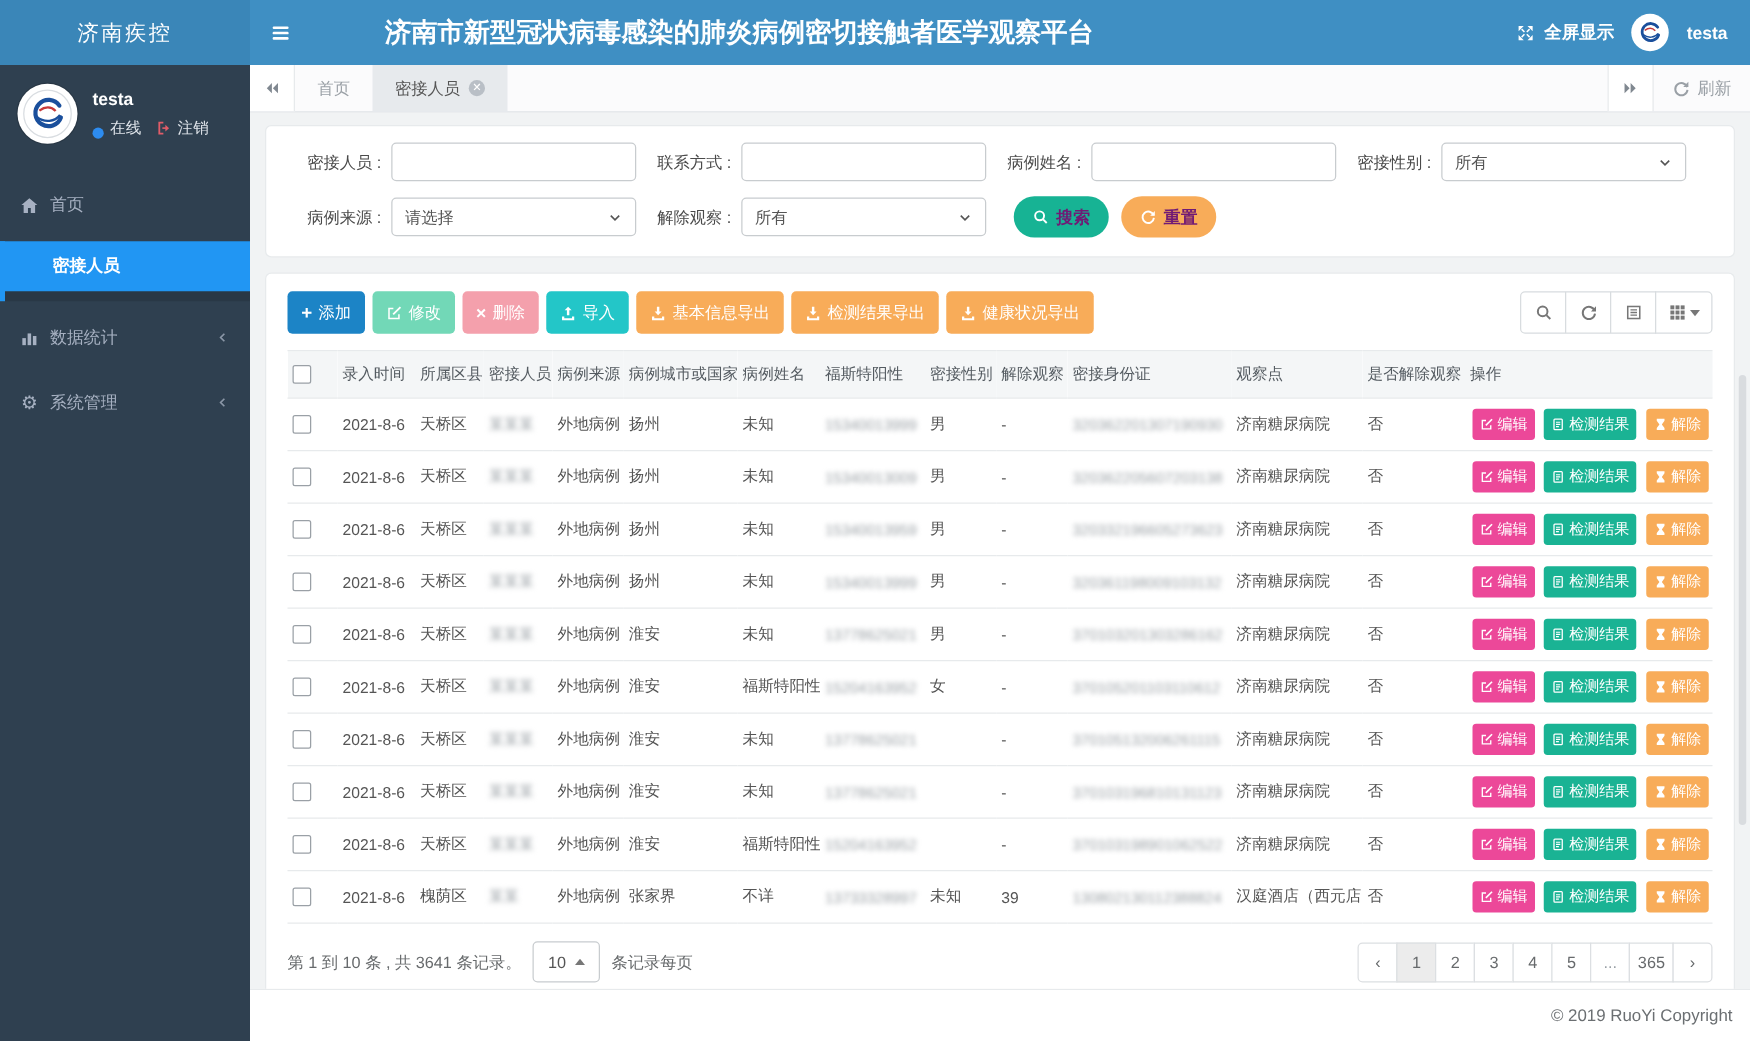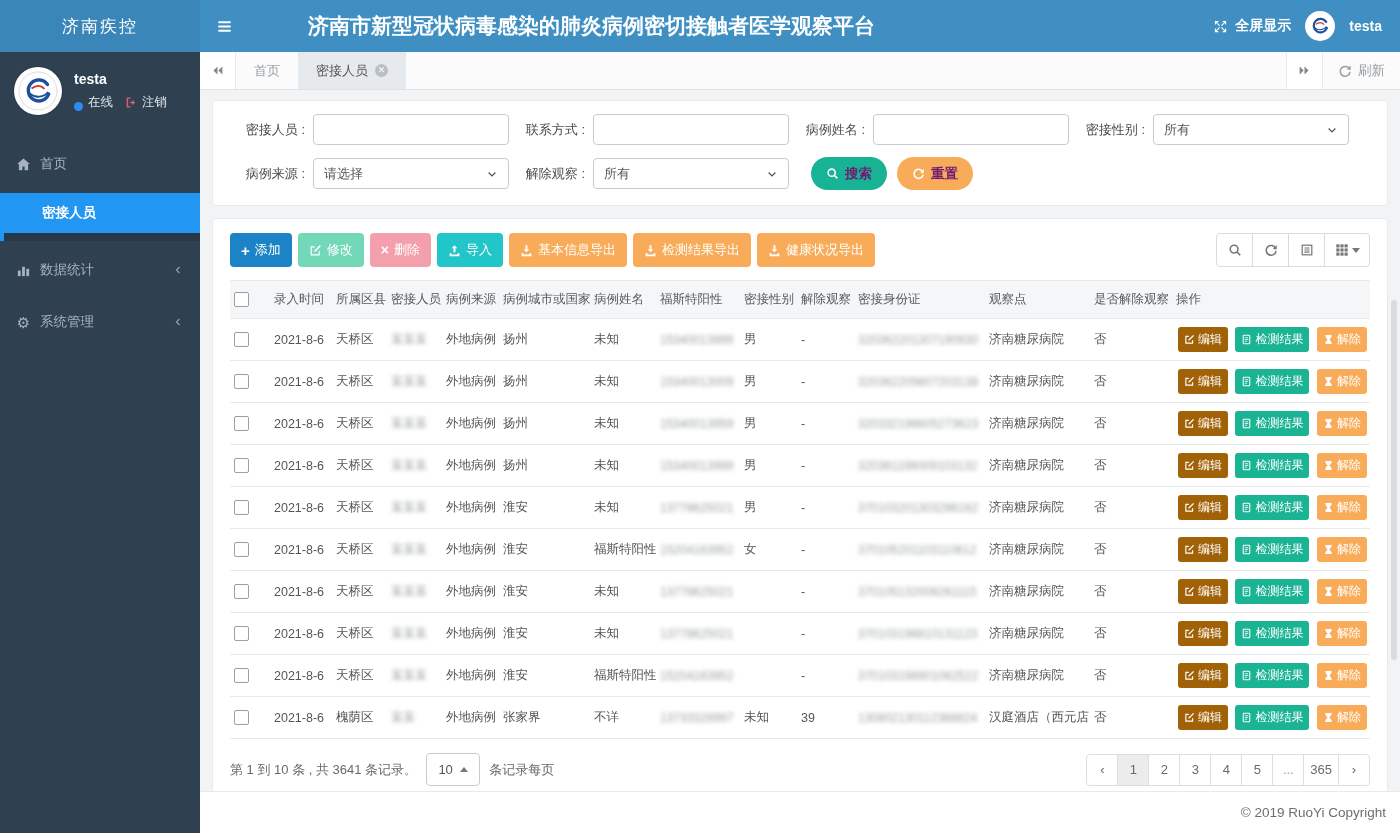--- a/index.html
+++ b/index.html
@@ -71,21 +71,21 @@
   .caret-down { width:0; height:0; border-left:4px solid transparent; border-right:4px solid transparent; border-top:5px solid #777; display:inline-block; }
   .caret-up { width:0; height:0; border-left:4px solid transparent; border-right:4px solid transparent; border-bottom:5px solid #777; display:inline-block; }
 
   table.grid { width:1140px; table-layout:fixed; border-collapse:collapse; margin-top:13px; font-size:12.5px; color:#555; }
   table.grid th { background:#f4f6f7; color:#545b61; font-weight:normal; text-align:left; padding:10px 4px; border-top:1px solid #e7eaec; border-bottom:1px solid #e7eaec; white-space:nowrap; overflow:hidden; }
   table.grid td { padding:8px 4px; border-bottom:1px solid #e7eaec; white-space:nowrap; overflow:hidden; }
   th.c-act, td.c-act { text-align:center; }
   .cb { width:15px; height:15px; border:1px solid #9aa0a6; border-radius:2px; background:#fff; display:inline-block; vertical-align:middle; cursor:pointer; }
   .masked { filter:blur(2.2px); color:#9aa0a5; font-size:12px; }
   .abtn { display:inline-flex; align-items:center; gap:3px; border:none; border-radius:3px; color:#fff; font-size:12px; padding:4px 6px; margin:0 2px; cursor:pointer; font-family:inherit; white-space:nowrap; }
-  .abtn.edit { background:#a16207; }
+  .abtn.edit { background:#ec4899; }
   .abtn.result { background:#1ab394; }
   .abtn.release { background:#f8ac59; }
 
   .pagination-row { display:flex; align-items:center; margin-top:14px; font-size:13px; color:#676a6c; }
   .pg-left { display:flex; align-items:center; gap:9px; }
   .page-size-box { width:54px; height:33px; border:1px solid #c8cccf; border-radius:4px; display:flex; align-items:center; justify-content:center; gap:7px; cursor:pointer; color:#555; }
   .pager { margin-left:auto; display:flex; list-style:none; }
   .pager li { min-width:32px; height:32px; line-height:30px; text-align:center; border:1px solid #dcdfe2; background:#fff; color:#676a6c; margin-left:-1px; padding:0 6px; cursor:pointer; font-size:13px; }
   .pager li:first-child { border-radius:4px 0 0 4px; margin-left:0; }
   .pager li:last-child { border-radius:0 4px 4px 0; }

